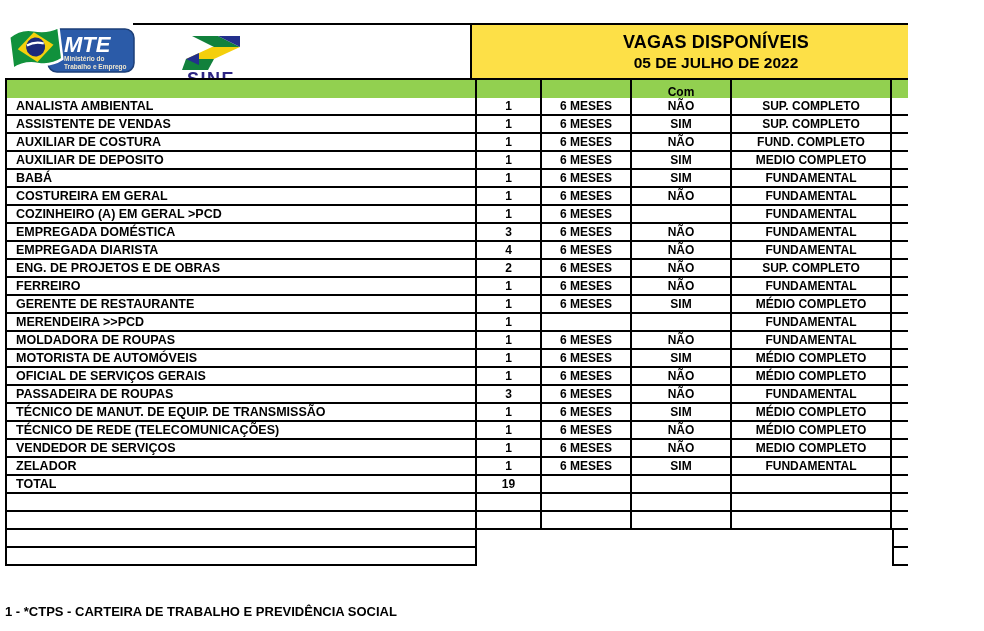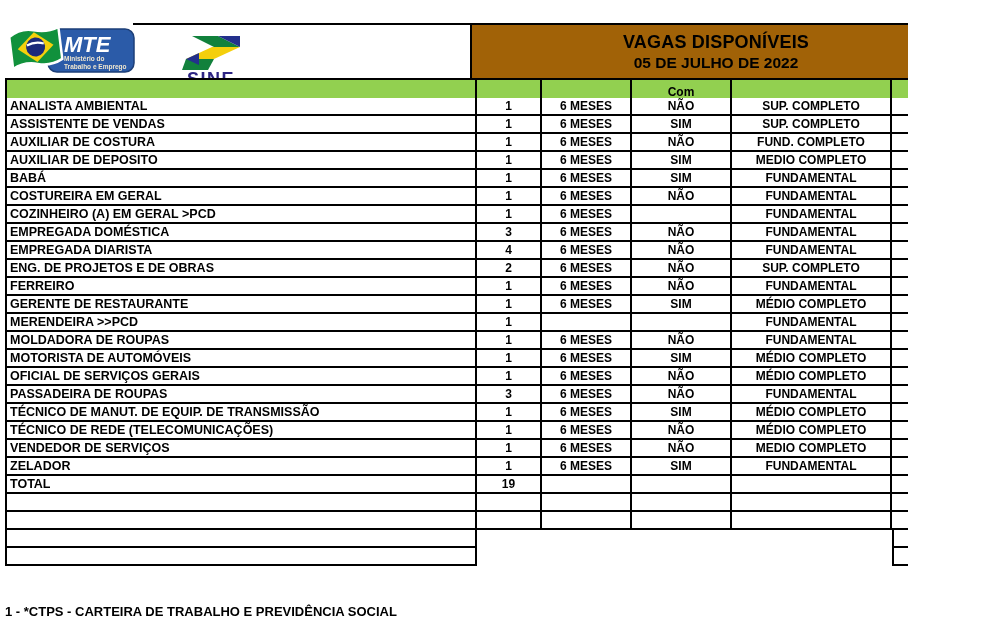--- a/index.html
+++ b/index.html
@@ -5,21 +5,21 @@
   html,body{margin:0;padding:0;background:#fff;}
   #screen{
     position:relative;width:908px;height:631px;background:#ffffff;
     font-family:"Liberation Sans",sans-serif;color:#000;overflow:hidden;
   }
   
   .topline{position:absolute;left:133px;top:23px;width:339px;height:2px;background:#000;}
   
   .title-box{
     position:absolute;left:470px;top:23px;width:492px;height:57px;
-    border:2px solid #000;box-sizing:border-box;background:#a16207;
+    border:2px solid #000;box-sizing:border-box;background:#fde047;
     display:flex;flex-direction:column;align-items:center;justify-content:center;gap:1px;
   }
   .title-main{font-size:18px;font-weight:bold;letter-spacing:.2px;}
   .title-date{font-size:15.5px;font-weight:bold;}
   
   .logo{position:absolute;}
   #mte-logo{left:8px;top:24px;}
   #sine-logo{left:180px;top:25px;margin-top:7px;}
   
   .tbl{
@@ -30,21 +30,21 @@
     border-top:2px solid #000;border-left:2px solid #000;
     background:transparent;
   }
   .c{
     border-right:2px solid #000;border-bottom:2px solid #000;
     box-sizing:border-box;
     font-weight:bold;font-size:12px;line-height:14px;
     display:flex;align-items:center;justify-content:center;
     overflow:hidden;white-space:nowrap;background:#fff;
   }
-  .c.desc{justify-content:flex-start;padding-left:3px;font-size:12.5px;}
+  .c.desc{justify-content:flex-start;padding-left:9px;font-size:12.5px;}
   .hdr{background:#92D050;height:53px;font-size:13px;text-align:center;}
   .hdr.multi{font-size:12px;line-height:13px;white-space:pre-line;}
   .ghost{border:none;background:transparent;}
   .solo-left{border-left:2px solid #000;}
   
   .footnote{position:absolute;left:5px;top:604px;font-size:13px;font-weight:bold;white-space:nowrap;}
 </style>
 </head>
 <body>
 

